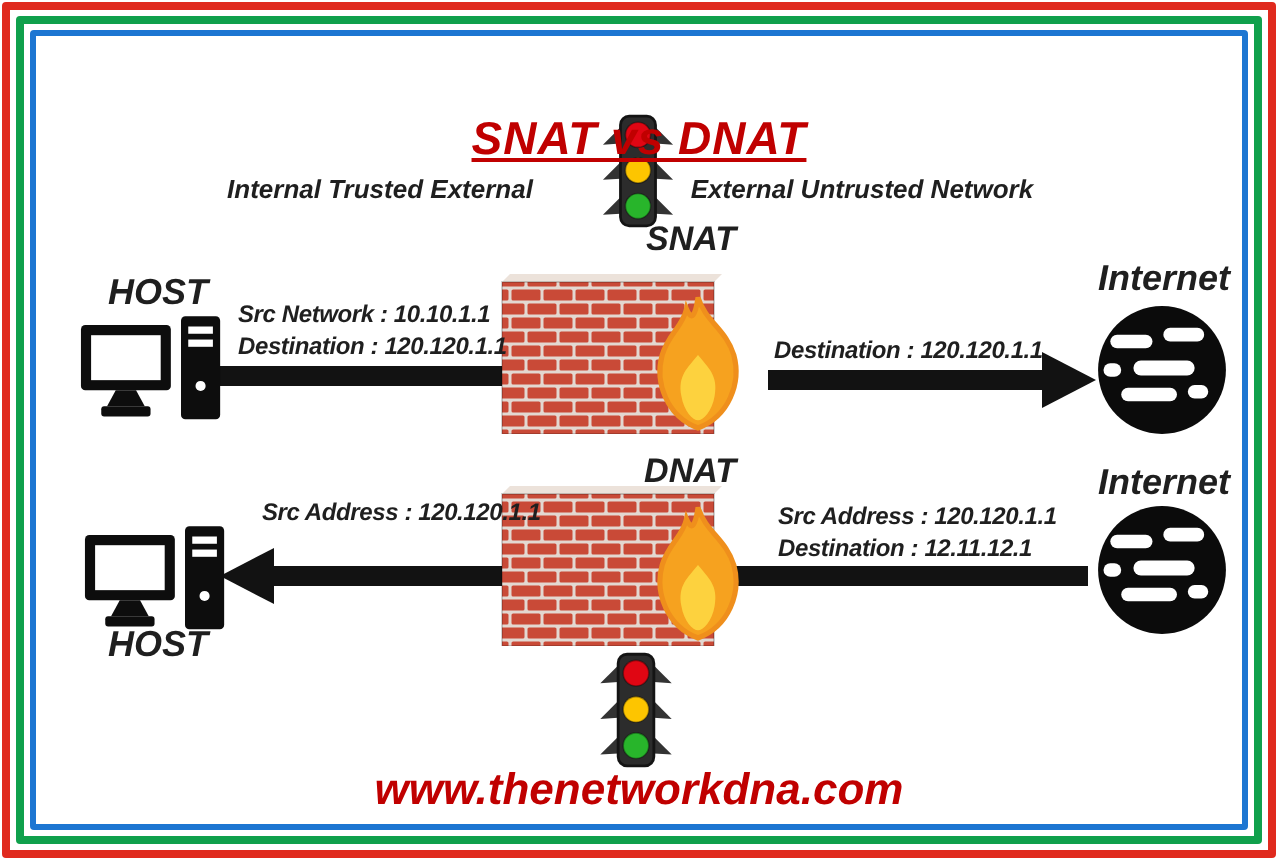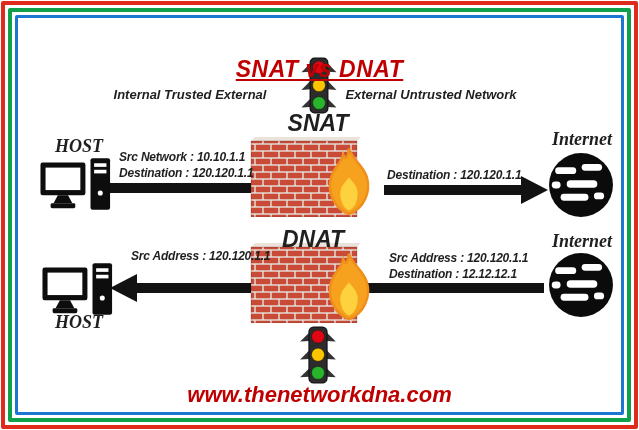--- a/index.html
+++ b/index.html
@@ -15,22 +15,22 @@
   .title{
     position:absolute;left:0;right:0;top:28px;text-align:center;
     font-size:23px;font-weight:bold;font-style:italic;color:var(--accent-red);
     text-decoration:underline;letter-spacing:0.5px;z-index:4;margin-top:28px;
   }
   .lbl{
     position:absolute;font-weight:bold;font-style:italic;color:var(--text-black);
     text-align:center;white-space:nowrap;z-index:4;
   }
   .netlbl{font-size:13px;}
-  .natlbl{font-size:23px;}
-  .hostlbl,.intlbl{font-size:18px;font-family:Liberation Serif, serif;}
+  .natlbl{font-size:17px;text-align:right;}
+  .hostlbl,.intlbl{font-size:18px;}
   .pkt{
     position:absolute;font-weight:bold;font-style:italic;font-size:12px;
     color:var(--text-black);white-space:nowrap;letter-spacing:-0.2px;z-index:4;
   }
   .pkt.red{color:var(--accent-red);}
   .line{position:absolute;height:10px;background:#121212;z-index:1;}
   .ah-right{
     position:absolute;width:0;height:0;z-index:1;
     border-top:14px solid transparent;border-bottom:14px solid transparent;
     border-left:27px solid #121212;
@@ -168,21 +168,21 @@
     <polygon class="wall-top" points="8,0 114,0 110,4 4,4"></polygon>
     <rect x="4" y="4" width="106" height="76" fill="url(#brickpat)" stroke="rgba(0,0,0,0.18)" stroke-width="1"></rect>
   </svg>
 
   <svg class="abs z3" style="left:317px;top:251px;width:64px;height:72px" viewBox="0 0 100 110">
     <path class="flame-outer" d="M50 3 C56 22 72 28 78 48 C84 70 74 96 50 105 C26 96 16 70 22 48 C27 31 38 26 41 12 C45 22 48 17 50 3 Z"></path>
     <path class="flame-inner" d="M50 48 C58 58 66 64 63 80 C61 92 54 99 50 99 C46 99 39 92 37 80 C34 64 42 58 50 48 Z"></path>
   </svg>
 
   <div class="pkt" style="left:389px;top:251px">Src Address : 120.120.1.1</div>
-  <div class="pkt" style="left:389px;top:267px">Destination : 12.12.12.1</div>
+  <div class="pkt" style="left:389px;top:267px">Destination : 12.11.12.1</div>
 
   <div class="line" style="left:368px;top:283px;width:176px"></div>
 
   <div class="lbl intlbl" style="left:532px;top:231px;width:100px">Internet</div>
 
   <svg class="abs z3" style="left:546px;top:251px;width:70px;height:68px" viewBox="0 0 100 100">
     <circle cx="50" cy="50" r="47" fill="#0b0b0b"></circle>
     <rect class="paper" x="12" y="24" width="31" height="10" rx="5"></rect>
     <rect class="paper" x="51" y="19" width="30" height="10" rx="5"></rect>
     <rect class="paper" x="29" y="43" width="45" height="11" rx="5.5"></rect>

